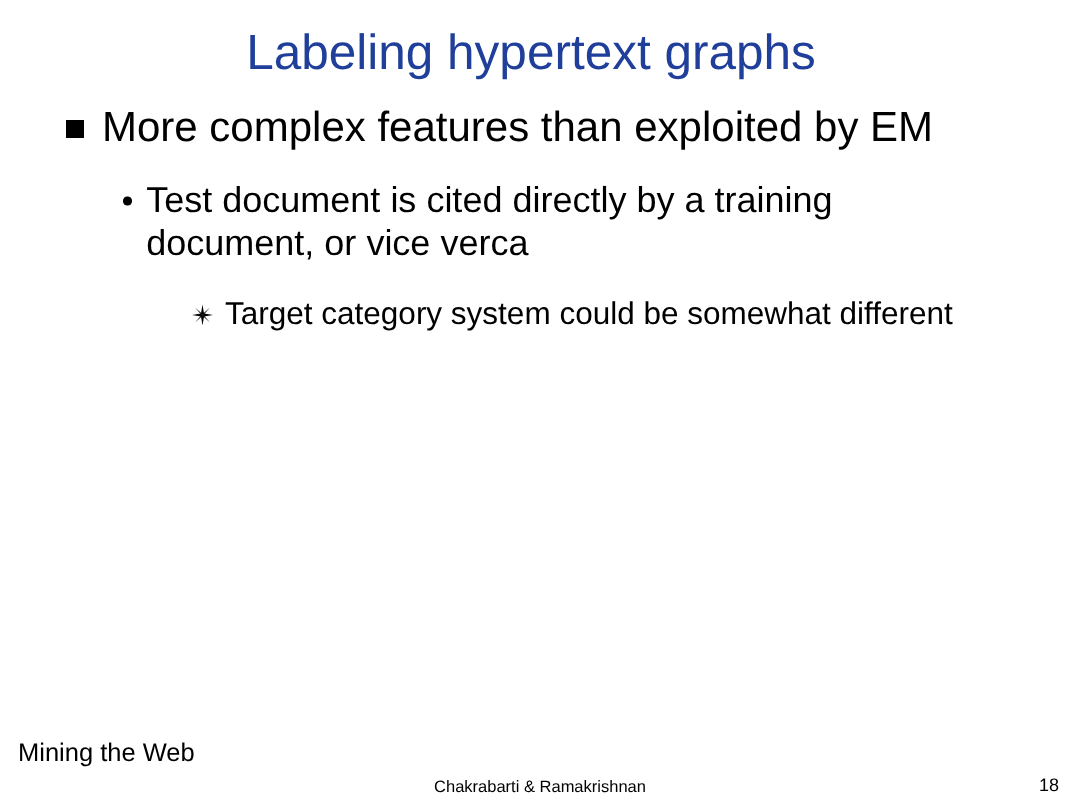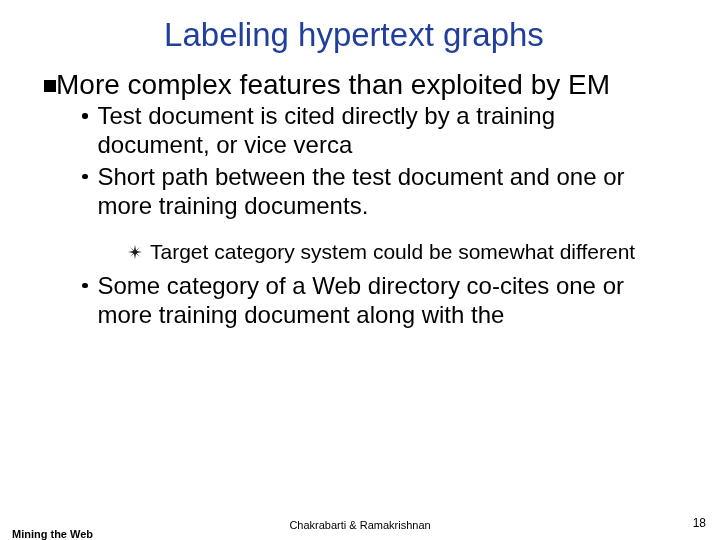--- a/index.html
+++ b/index.html
@@ -22,24 +22,24 @@
     color: #1f3f9a;
     margin: 6px 0 14px 0;
     font-weight: normal;
   }
   .lvl1 {
     margin-left: 8px;
   }
   .lvl1-item {
     display: flex;
     align-items: flex-start;
-    gap: 0;
+    gap: 12px;
     font-size: 28px;
     line-height: 1.18;
-    margin-bottom: 0;
+    margin-bottom: 18px;
   }
   .lvl1-bullet {
     flex: 0 0 auto;
     width: 12px;
     height: 12px;
     background: #000;
     margin-top: 12px;
   }
   .lvl2 {
     margin-left: 46px;
@@ -74,24 +74,23 @@
   }
   .lvl3-bullet {
     flex: 0 0 auto;
     margin-top: 6px;
   }
   .lvl3-bullet svg { display: block; }
   .ital { }
   .footer-left {
     position: absolute;
     left: 12px;
-    bottom: 0;
-    font-size: 11px;
+    bottom: 28px;
+    font-size: 17px;
     color: #000;
-    font-weight: bold;
   }
   .footer-center {
     position: absolute;
     left: 50%;
     transform: translateX(-50%);
     bottom: 9px;
     font-size: 11px;
     color: #000;
   }
   .footer-right {
@@ -116,24 +115,20 @@
     </div>
   </div>
 
   <div class="lvl2">
     <div class="lvl2-item">
       <span class="lvl2-bullet"></span>
       <span>
         <span>Test document is cited directly by a training document, or </span><span class="ital">vice verca</span>
       </span>
     </div>
-    <div class="lvl2-item">
-      <span class="lvl2-bullet"></span>
-      <span>Short path between the test document and one or more training documents.</span>
-    </div>
   </div>
 
   <div class="lvl3">
     <div class="lvl3-item">
       <span class="lvl3-bullet">
         <svg width="14" height="14" viewBox="0 0 14 14">
           <g fill="#000">
             <polygon points="7,0 8,6 7,7 6,6"></polygon>
             <polygon points="14,7 8,8 7,7 8,6"></polygon>
             <polygon points="7,14 6,8 7,7 8,8"></polygon>
@@ -142,23 +137,17 @@
             <polygon points="12,12 7.7,8.2 7,7 8.2,7.7"></polygon>
             <polygon points="2,12 5.8,7.7 7,7 6.3,8.2"></polygon>
             <polygon points="2,2 6.3,5.8 7,7 5.8,6.3"></polygon>
           </g>
         </svg>
       </span>
       <span>Target category system could be somewhat different</span>
     </div>
   </div>
 
-  <div class="lvl2">
-    <div class="lvl2-item">
-      <span class="lvl2-bullet"></span>
-      <span>Some category of a Web directory co-cites one or more training document along with the</span>
-    </div>
-  </div>
 </div>
 
 <div class="footer-left">Mining the Web</div>
 <div class="footer-center">Chakrabarti &amp; Ramakrishnan</div>
 <div class="footer-right">18</div>
 
 </body></html>

